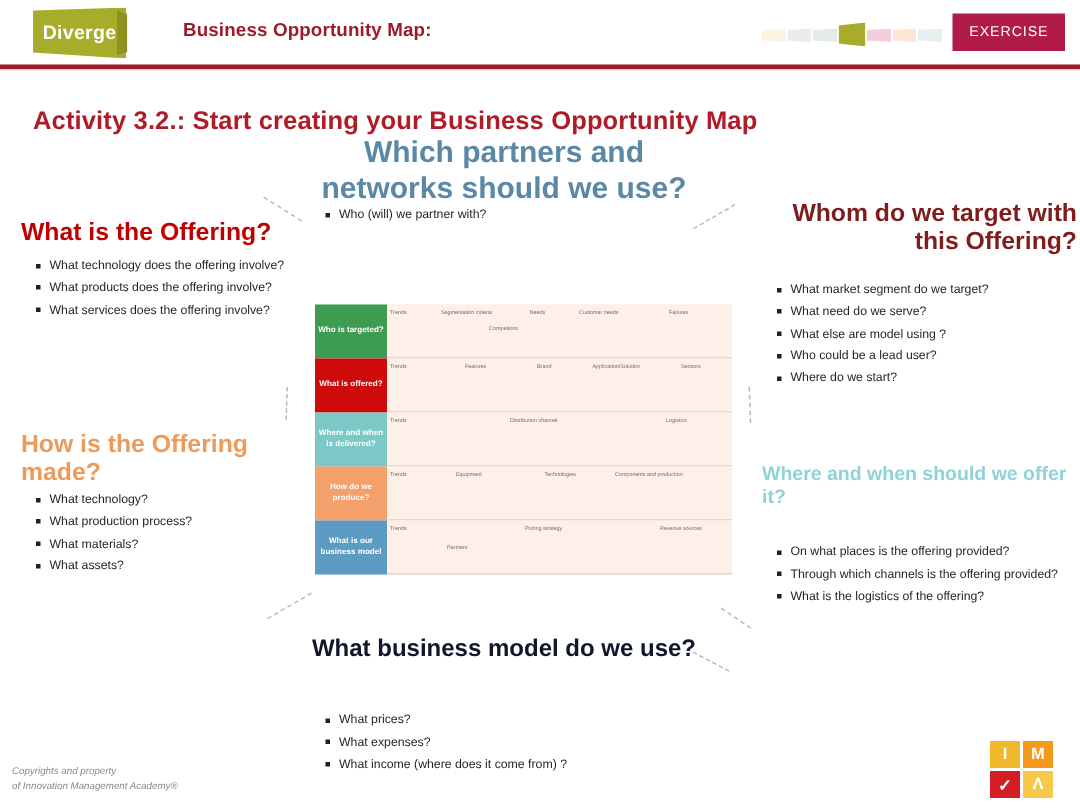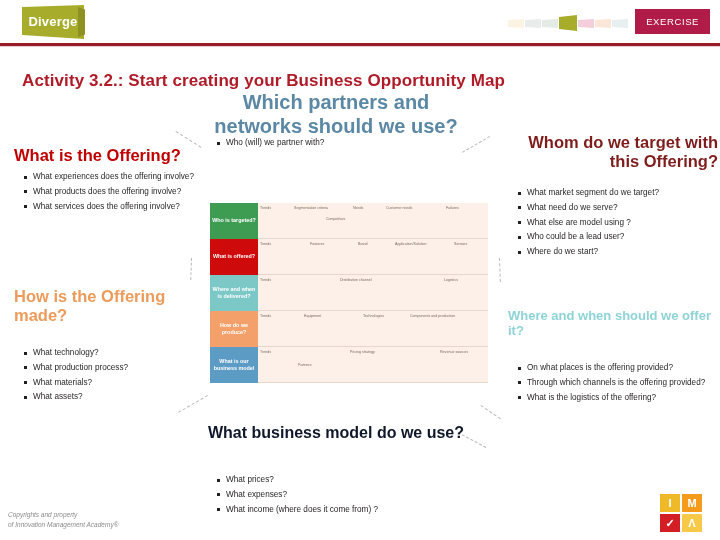--- a/index.html
+++ b/index.html
@@ -73,21 +73,21 @@
   #q-offering-title{left:14px;top:146px;width:200px;color:#c00000;font-size:16.5px;}
   #q-offering-list{left:22px;top:172px;width:182px;}
   
   #q-partners-title{left:205px;top:91px;width:262px;color:#5b88a5;font-size:20px;text-align:center;}
   #q-partners-list{left:215px;top:138px;width:240px;}
   
   #q-target-title{left:508px;top:133px;width:210px;color:#2e7031;font-size:16.5px;}
   #q-target-list{left:516px;top:188px;width:200px;}
   
   #q-howmade-title{left:14px;top:287px;width:200px;color:#ed9b5a;font-size:16.5px;}
-  #q-howmade-list{left:22px;top:348px;width:182px;}
+  #q-howmade-list{left:22px;top:328px;width:182px;}
   
   #q-wherewhen-title{left:508px;top:308px;width:210px;color:#8fd3d6;font-size:13px;}
   #q-wherewhen-list{left:516px;top:363px;width:200px;}
   
   #q-bizmodel-title{left:200px;top:424px;width:272px;color:#4a7fa0;font-size:16px;text-align:center;}
   #q-bizmodel-list{left:215px;top:475px;width:260px;}
   
   .matrix{
     position:absolute;left:210px;top:203px;width:278px;height:180px;
     background:#fdf0e8;
@@ -118,20 +118,21 @@
   .ima-sq{position:absolute;width:20px;height:18px;display:flex;align-items:center;justify-content:center;
           font-size:11px;font-weight:bold;color:#ffffff;}
 </style>
 </head>
 <body>
 
 <div class="header">
   <div class="logo-shape"></div>
   <div class="logo-shape2"></div>
   <div class="logo-text">Diverge</div>
+  <div class="header-title">Business Opportunity Map:</div>
   <div class="progress-strip" id="progress-strip">
       <div class="pseg" style="left: 0px; width: 16px; background: rgb(253, 243, 226);"></div>
       <div class="pseg" style="left: 17px; width: 16px; background: rgb(232, 236, 235);"></div>
       <div class="pseg" style="left: 34px; width: 16px; background: rgb(228, 234, 228);"></div>
       <div class="pseg active" style="left: 51px; width: 18px; background: rgb(167, 173, 43);"></div>
       <div class="pseg" style="left: 70px; width: 16px; background: rgb(244, 207, 219);"></div>
       <div class="pseg" style="left: 87px; width: 16px; background: rgb(251, 230, 216);"></div>
       <div class="pseg" style="left: 104px; width: 16px; background: rgb(232, 239, 240);"></div>
     </div>
   <div class="exercise-badge">EXERCISE</div>
@@ -144,21 +145,21 @@
 <div class="dash" style="left:176px;top:131px;width:30px;transform:rotate(32deg);"></div>
 <div class="dash" style="left:462px;top:152px;width:32px;transform:rotate(-30deg);"></div>
 <div class="dash" style="left:192px;top:258px;width:22px;transform:rotate(92deg);"></div>
 <div class="dash" style="left:500px;top:258px;width:24px;transform:rotate(88deg);"></div>
 <div class="dash" style="left:178px;top:412px;width:34px;transform:rotate(-30deg);"></div>
 <div class="dash" style="left:458px;top:432px;width:32px;transform:rotate(28deg);"></div>
 <div class="dash" style="left:481px;top:405px;width:24px;transform:rotate(34deg);"></div>
 
 <div class="qtitle" id="q-offering-title" style="color: rgb(192, 0, 0);">What is the Offering?</div>
 <ul class="qlist" id="q-offering-list">
-    <li>What experiences does the offering involve?</li>
+    <li>What technology does the offering involve?</li>
     <li>What products does the offering involve?</li>
     <li>What services does the offering involve?</li>
   </ul>
 
 <div class="qtitle" id="q-partners-title" style="color: rgb(91, 136, 165);">Which partners and networks should we use?</div>
 <ul class="qlist" id="q-partners-list">
     <li>Who (will) we partner with?</li>
   </ul>
 
 <div class="qtitle" id="q-target-title" style="color: #7f1d1d; text-align: right;">Whom do we target with this Offering?</div>

